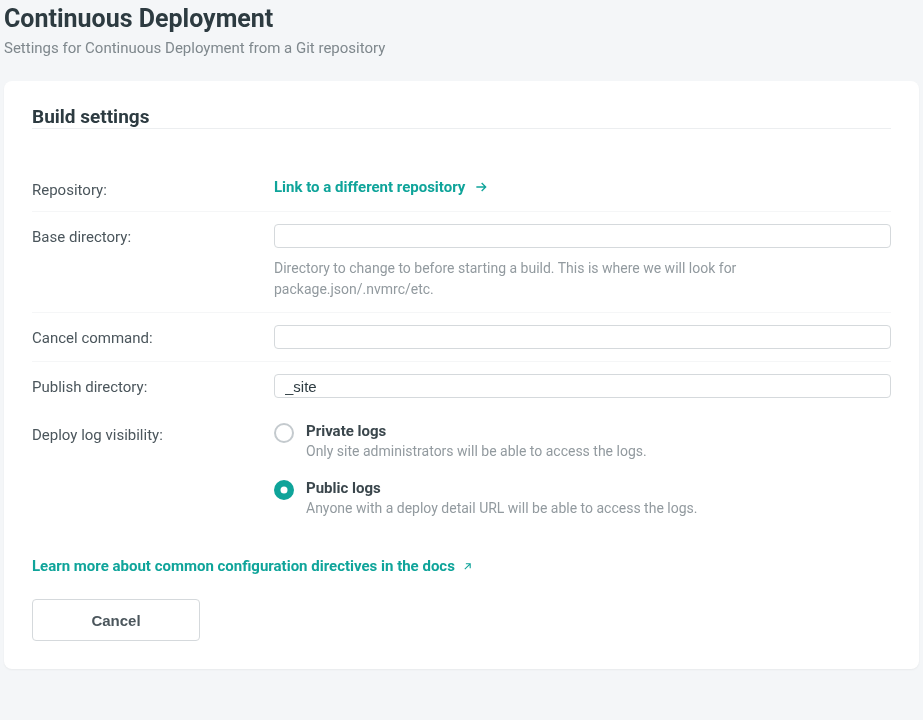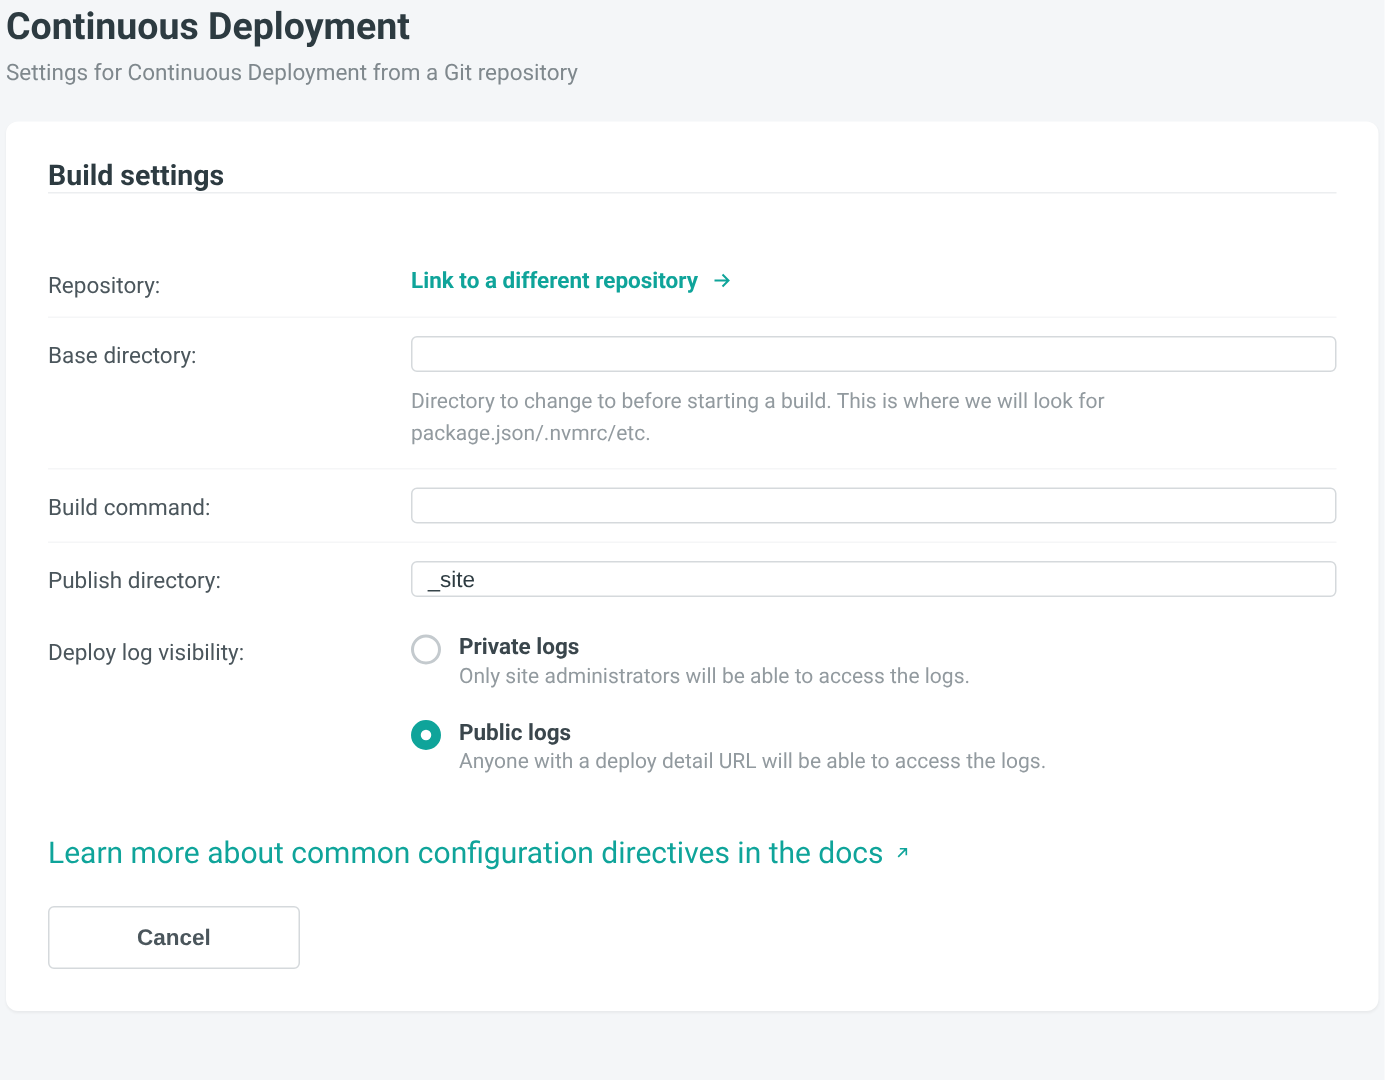--- a/index.html
+++ b/index.html
@@ -134,22 +134,22 @@
     .radio-desc {
       font-size: 14px;
       color: #929a9f;
     }
     .docs-link-wrap {
       margin-top: 28px;
       margin-bottom: 24px;
     }
     .docs-link {
       color: #0fa49a;
-      font-weight: 400;
-      font-size: 20px;
+      font-weight: 700;
+      font-size: 15px;
       text-decoration: none;
       display: inline-flex;
       align-items: center;
       gap: 6px;
       cursor: pointer;
     }
     .docs-link svg {
       width: 13px;
       height: 13px;
       stroke: #0fa49a;
@@ -207,21 +207,21 @@
 
     <div class="form-row">
       <div class="form-label">Base directory:</div>
       <div class="form-control">
         <input type="text" class="text-input" value="" style="">
         <div class="help-text">Directory to change to before starting a build. This is where we will look for package.json/.nvmrc/etc.</div>
       </div>
     </div>
 
     <div class="form-row">
-      <div class="form-label">Build command:</div>
+      <div class="form-label">Cancel command:</div>
       <div class="form-control">
         <input type="text" class="text-input" value="" style="">
       </div>
     </div>
 
     <div class="form-row">
       <div class="form-label">Publish directory:</div>
       <div class="form-control">
         <input type="text" class="text-input" value="_site" style="">
       </div>

